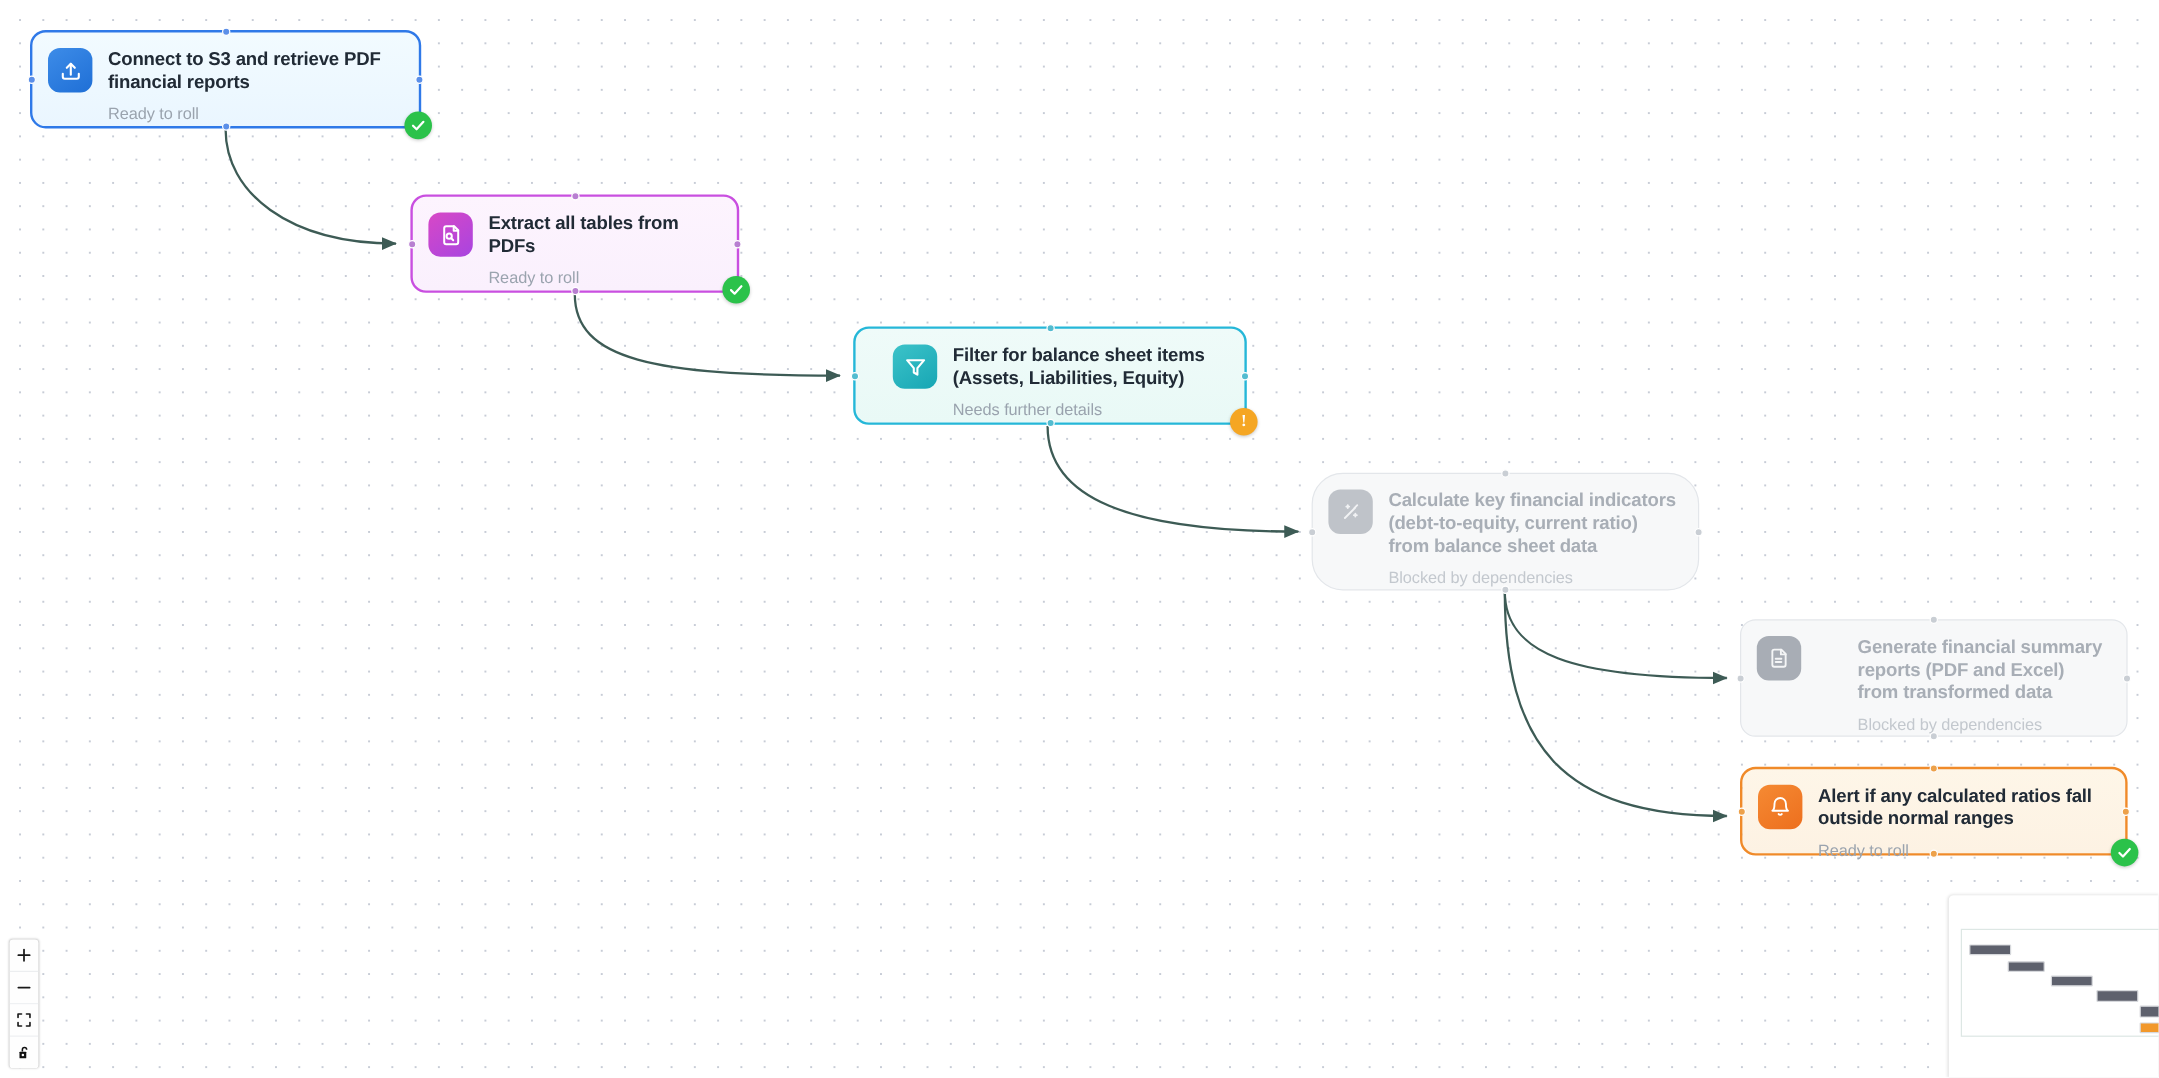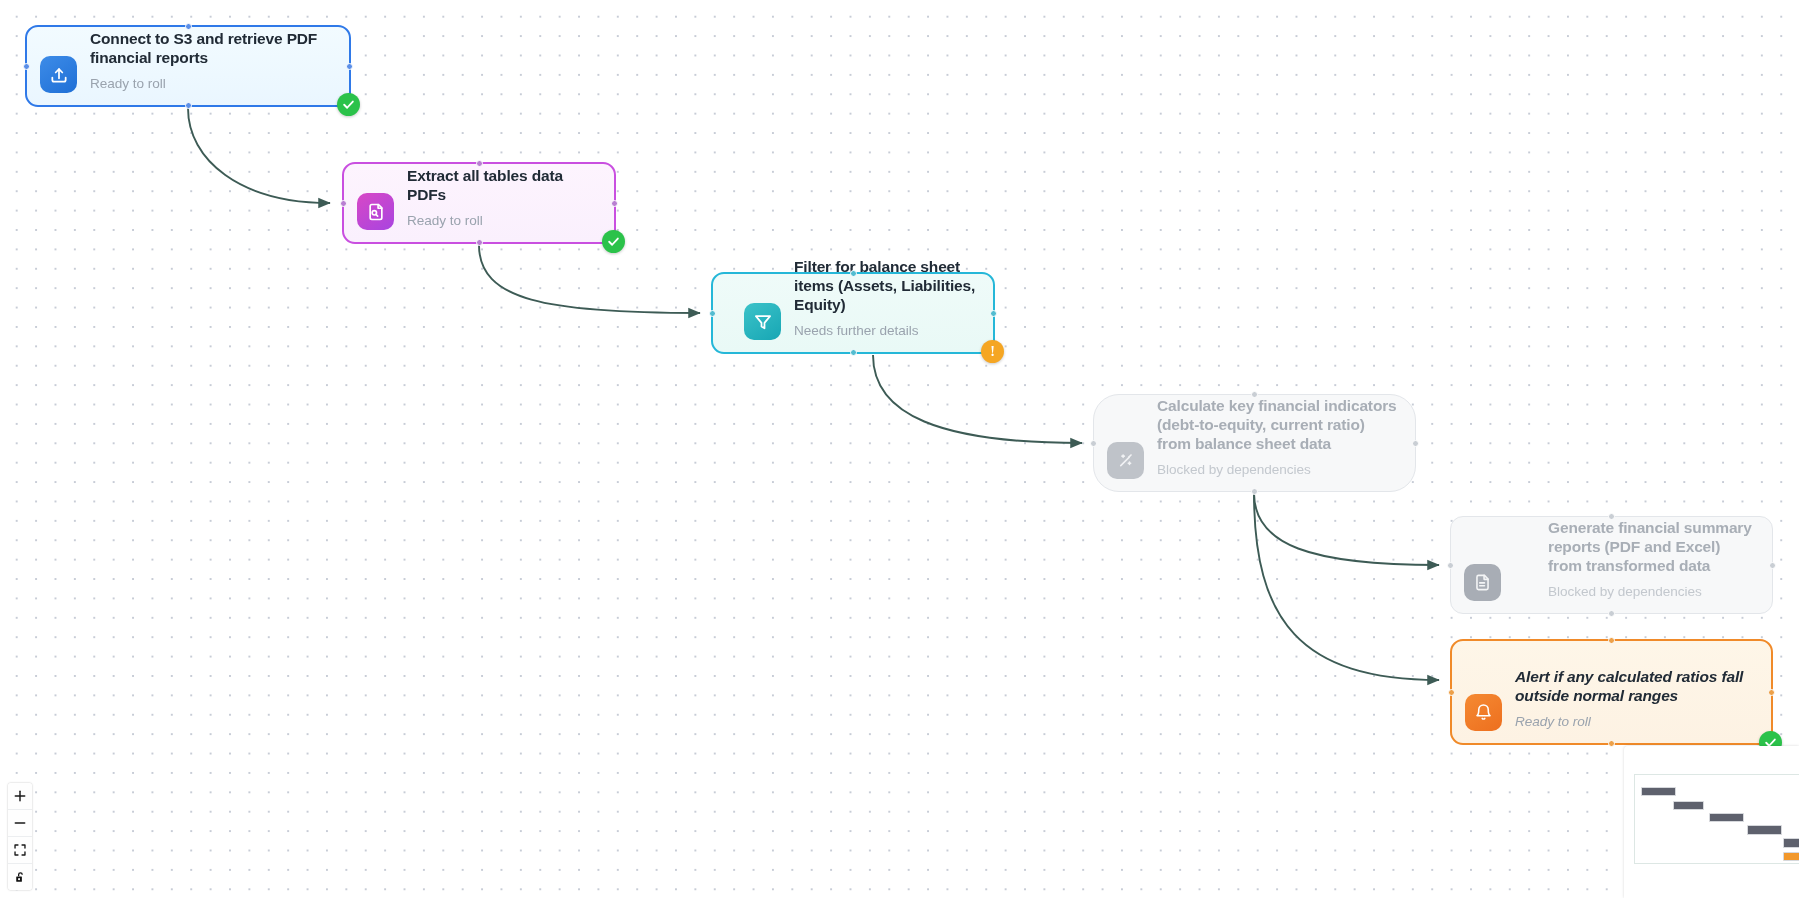--- a/index.html
+++ b/index.html
@@ -31,21 +31,21 @@
     height: 898px;
     pointer-events: none;
   }
 
   
   .node {
     position: absolute;
     box-sizing: border-box;
     border-radius: 13px;
     display: flex;
-    align-items: flex-end;
+    align-items: flex-start;
     padding: 12px 14px 12px 13px;
     background: #ffffff;
   }
   .node .icon {
     flex: 0 0 auto;
     width: 37px;
     height: 37px;
     border-radius: 10px;
     display: flex;
     align-items: center;
@@ -246,35 +246,35 @@
   <div class="node n-purple" style="left:342px; top:162px; width:274px; height:82px;">
     <div class="icon" style="background:linear-gradient(145deg,#d848c6,#a844e0);">
       <svg width="20" height="20" viewBox="0 0 24 24" fill="none" stroke="#ffffff" stroke-width="2" stroke-linecap="round" stroke-linejoin="round">
         <path d="M15 3H7a2 2 0 0 0-2 2v14a2 2 0 0 0 2 2h10a2 2 0 0 0 2-2V7z"></path>
         <polyline points="14.5 3 14.5 7.5 19 7.5"></polyline>
         <circle cx="10" cy="13" r="2.6"></circle>
         <line x1="12.1" y1="15.1" x2="14" y2="17"></line>
       </svg>
     </div>
     <div class="body">
-      <div class="title">Extract all tables data PDFs</div>
+      <div class="title">Extract all tables from PDFs</div>
       <div class="status">Ready to roll</div>
     </div>
     <span class="handle h-left"></span>
     <span class="handle h-right"></span>
     <span class="handle h-top"></span>
     <span class="handle h-bottom"></span>
     <div class="badge ok" style="right:-11px; bottom:-11px;">
       <svg width="13" height="13" viewBox="0 0 24 24" fill="none" stroke="#ffffff" stroke-width="3.4" stroke-linecap="round" stroke-linejoin="round">
         <polyline points="4 12.5 9.5 18 20 6.5"></polyline>
       </svg>
     </div>
   </div>
 
-  <div class="node n-teal" style="left:711px; top:272px; width:284px; height:82px;padding-left:31px;">
+  <div class="node n-teal" style="left:711px; top:272px; width:328px; height:82px;padding-left:31px;">
     <div class="icon" style="background:linear-gradient(145deg,#3cc3c9,#17a6b4);">
       <svg width="20" height="20" viewBox="0 0 24 24" fill="none" stroke="#ffffff" stroke-width="2.1" stroke-linecap="round" stroke-linejoin="round">
         <polygon points="3.5 5 20.5 5 13.8 13 13.8 19.5 10.2 17.3 10.2 13"></polygon>
       </svg>
     </div>
     <div class="body">
       <div class="title">Filter for balance sheet items (Assets, Liabilities, Equity)</div>
       <div class="status">Needs further details</div>
     </div>
     <span class="handle h-left"></span>
@@ -319,21 +319,21 @@
     <div class="body">
       <div class="title">Generate financial summary reports (PDF and Excel) from transformed data</div>
       <div class="status">Blocked by dependencies</div>
     </div>
     <span class="handle h-left"></span>
     <span class="handle h-right"></span>
     <span class="handle h-top"></span>
     <span class="handle h-bottom"></span>
   </div>
 
-  <div class="node n-orange" style="left:1450px; top:639px; width:323px; height:106px;font-style:italic;">
+  <div class="node n-orange" style="left:1450px; top:639px; width:323px; height:74px;">
     <div class="icon" style="background:linear-gradient(145deg,#f58a33,#ed6f1e);">
       <svg width="19" height="19" viewBox="0 0 24 24" fill="none" stroke="#ffffff" stroke-width="2" stroke-linecap="round" stroke-linejoin="round">
         <path d="M18 8.5a6 6 0 1 0-12 0c0 6-2.2 7.5-2.2 7.5h16.4S18 14.5 18 8.5"></path>
         <path d="M10.4 19.5a2 2 0 0 0 3.2 0"></path>
       </svg>
     </div>
     <div class="body">
       <div class="title">Alert if any calculated ratios fall outside normal ranges</div>
       <div class="status">Ready to roll</div>
     </div>

